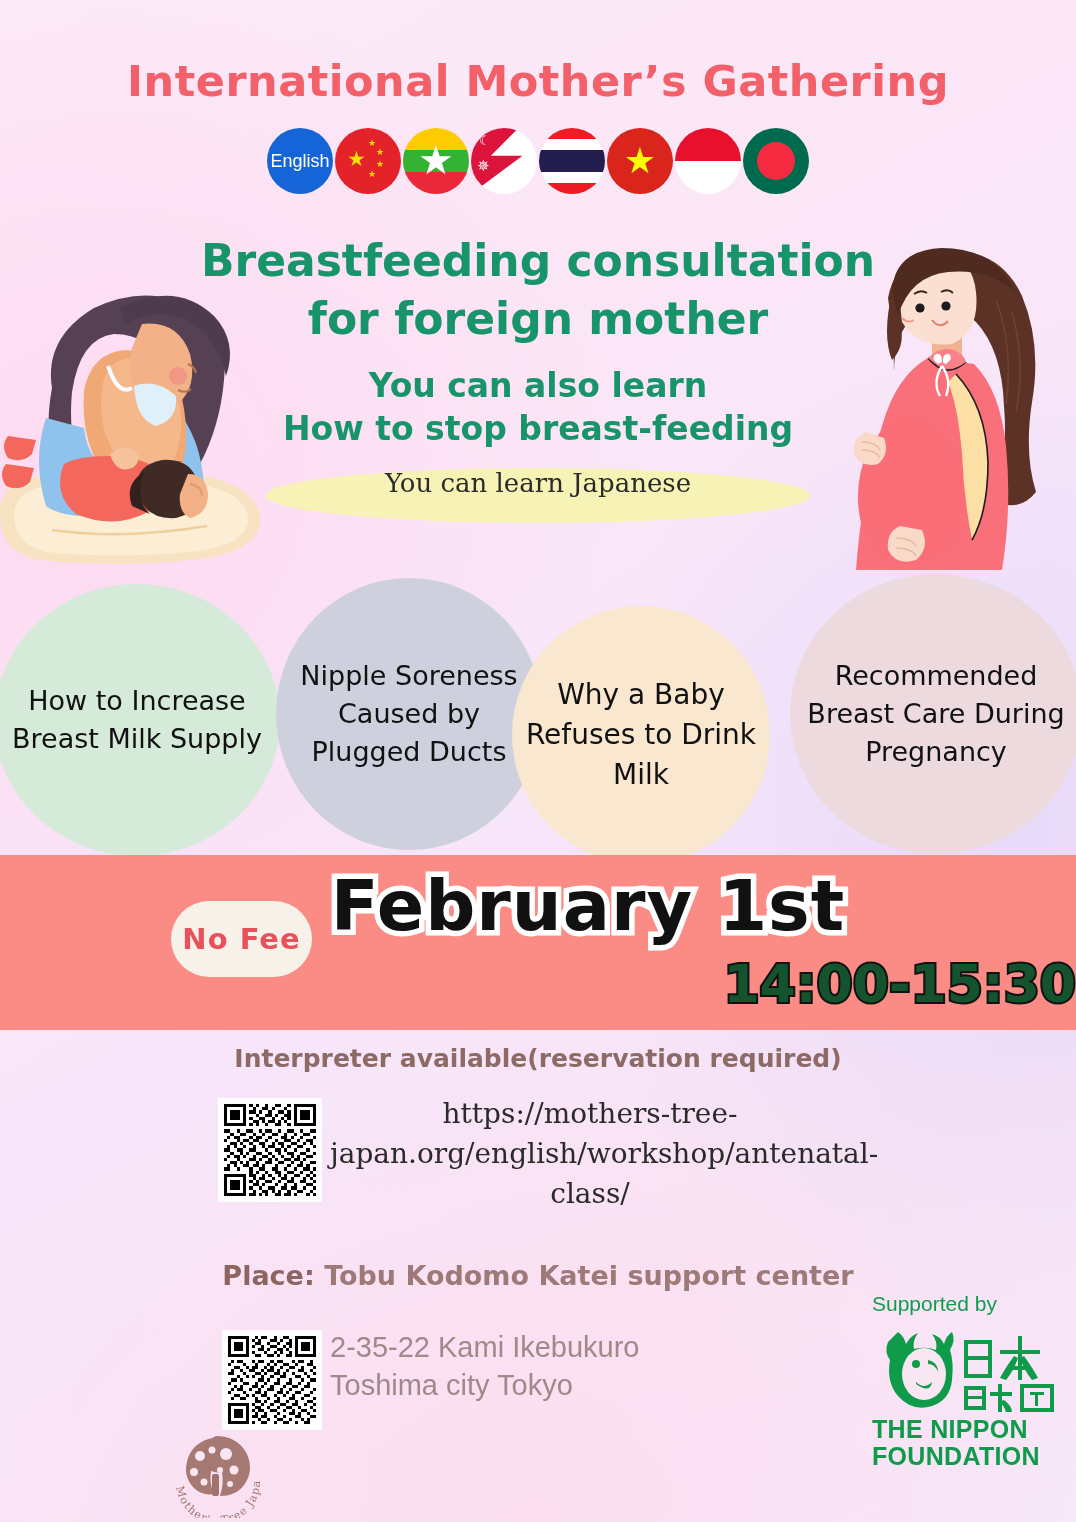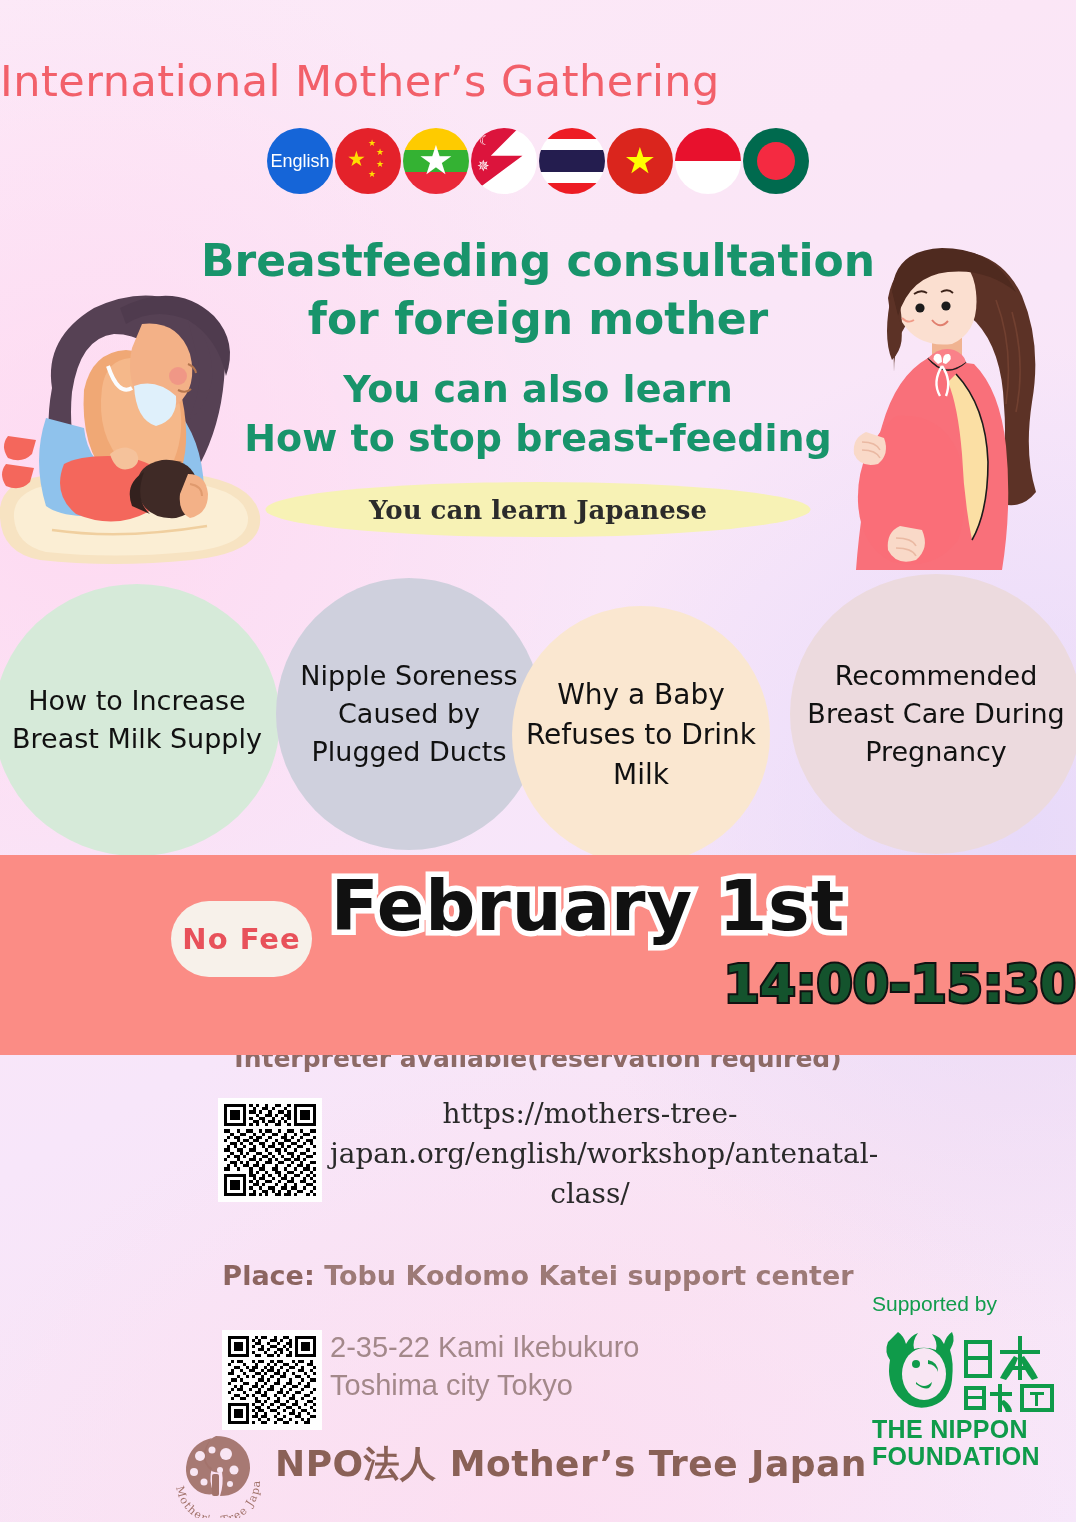--- a/index.html
+++ b/index.html
@@ -16,22 +16,22 @@
       radial-gradient(ellipse 70% 50% at 8% 32%, rgba(255,214,240,.75) 0%, rgba(255,214,240,0) 70%),
       radial-gradient(ellipse 60% 45% at 95% 55%, rgba(226,214,250,.75) 0%, rgba(226,214,250,0) 72%),
       radial-gradient(ellipse 75% 40% at 50% 100%, rgba(252,221,240,.85) 0%, rgba(252,221,240,0) 75%),
       linear-gradient(150deg,#fceaf8 0%,#fbe6f6 28%,#f7e6fa 55%,#f9e4f4 78%,#f6e8fb 100%);
     overflow:hidden;
   }
 
   
   .main-title {
     position:absolute; top:56px; left:0; width:100%;
-    text-align:left;
-    font-size:43px; font-weight:normal;
+    text-align:center;
+    font-size:43px; font-weight:bold;
     color:#f2606a;
     letter-spacing:.5px;
     font-family:"DejaVu Sans", sans-serif;
   }
 
   
   .flags {
     position:absolute; top:128px; left:0; width:100%;
     display:flex; justify-content:center; align-items:center;
     gap:2px;
@@ -87,35 +87,34 @@
     position:absolute; top:232px; left:0; width:100%;
     text-align:center;
     font-size:44px; font-weight:bold; line-height:1.32;
     color:#18946b;
     font-family:"DejaVu Sans", sans-serif;
     z-index:4;
   }
   .subhead {
     position:absolute; top:365px; left:0; width:100%;
     text-align:center;
-    font-size:38px; font-weight:bold; line-height:1.3;
+    font-size:33px; font-weight:bold; line-height:1.3;
     color:#18946b;
     font-family:"DejaVu Sans", sans-serif;
     z-index:4;
   }
 
   
   .jp-pill {
-    position:absolute; top:482px; left:50%; transform:translateX(-50%);
+    position:absolute; top:468px; left:50%; transform:translateX(-50%);
     width:545px; height:55px;
     background:#f7f2b5;
     border-radius:50%/50%;
-    display:flex; align-items:center; justify-content:center;
+    display:flex; justify-content:center;
     z-index:5;
-    font-weight:bold;
   }
   .jp-pill span {
     font-family:"DejaVu Serif", serif;
     font-size:26px; color:#2b2b2b;
   }
 
   
   .illus { position:absolute; z-index:2; }
   .illus-left { left:-8px; top:268px; width:290px; height:310px; }
   .illus-right { right:0px; top:240px; width:240px; height:360px; }
@@ -130,21 +129,21 @@
     color:#111; line-height:1.42;
     padding:0 8px;
   }
   .c1 { left:-6px;  top:6px;  width:286px; height:272px; background:#d6ead9; font-size:27px; }
   .c2 { left:276px; top:0px;  width:266px; height:272px; background:#cfd0dd; font-size:27px; }
   .c3 { left:512px; top:28px; width:258px; height:258px; background:#fae7d0; font-size:28px; }
   .c4 { left:790px; top:-4px; width:292px; height:280px; background:#ecdade; font-size:27px; }
 
   
   .date-band {
-    position:absolute; left:0; top:855px; width:100%; height:200px;
+    position:absolute; left:0; top:855px; width:100%; height:175px;
     background:#fb8c85;
     z-index:6;
   }
   .nofee {
     position:absolute; left:171px; top:46px;
     width:141px; height:76px;
     background:#f7f1ea; border-radius:42px;
     display:flex; align-items:center; justify-content:center;
   }
   .nofee span {
@@ -905,15 +904,14 @@
       <circle cx="36" cy="54" r="3.5"></circle>
         <circle cx="62" cy="56" r="3"></circle>
     </g>
     <defs>
       <path id="mtjarc" d="M8 54 A42 42 0 0 0 92 54"></path>
     </defs>
     <text font-family="DejaVu Serif, serif" font-size="11" fill="#a2736b" letter-spacing="1.2">
       <textPath href="#mtjarc" startOffset="4%">Mother's Tree Japan</textPath>
     </text>
   </svg>
-  <div class="mtj-name">NPO法人 Mother’s Tree Japan</div>
 
 </div>
 
 </body></html>

